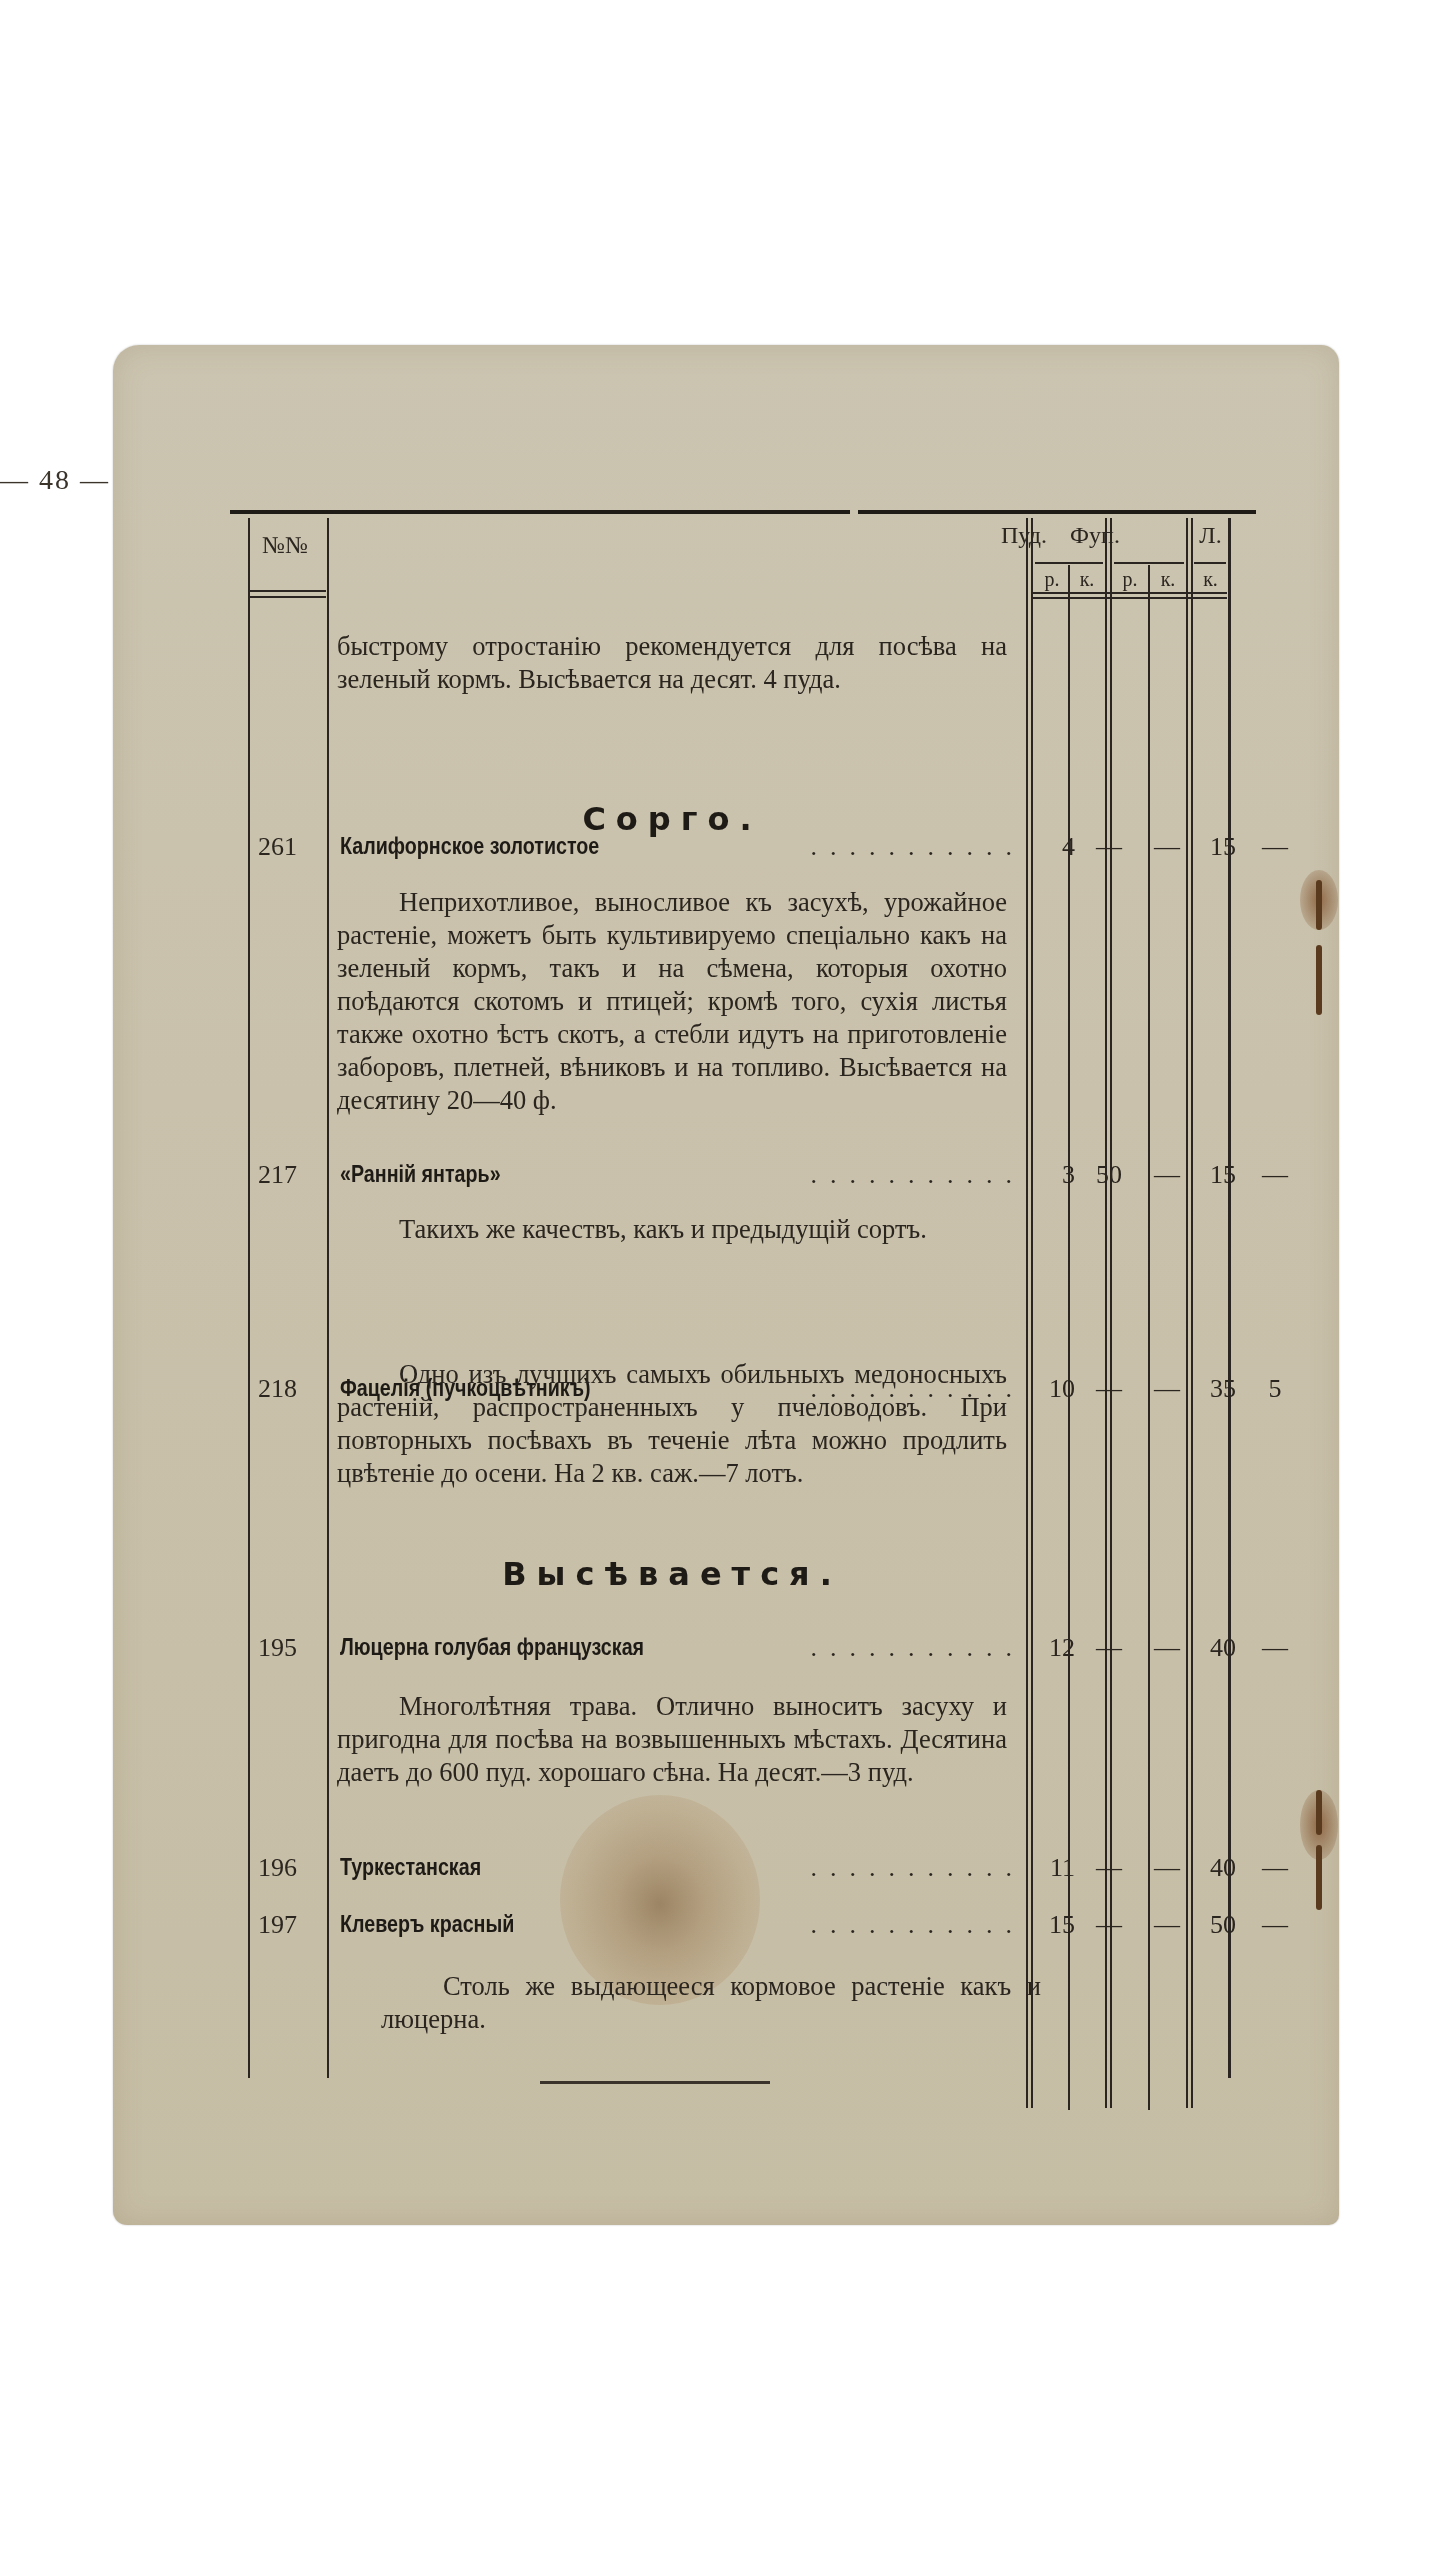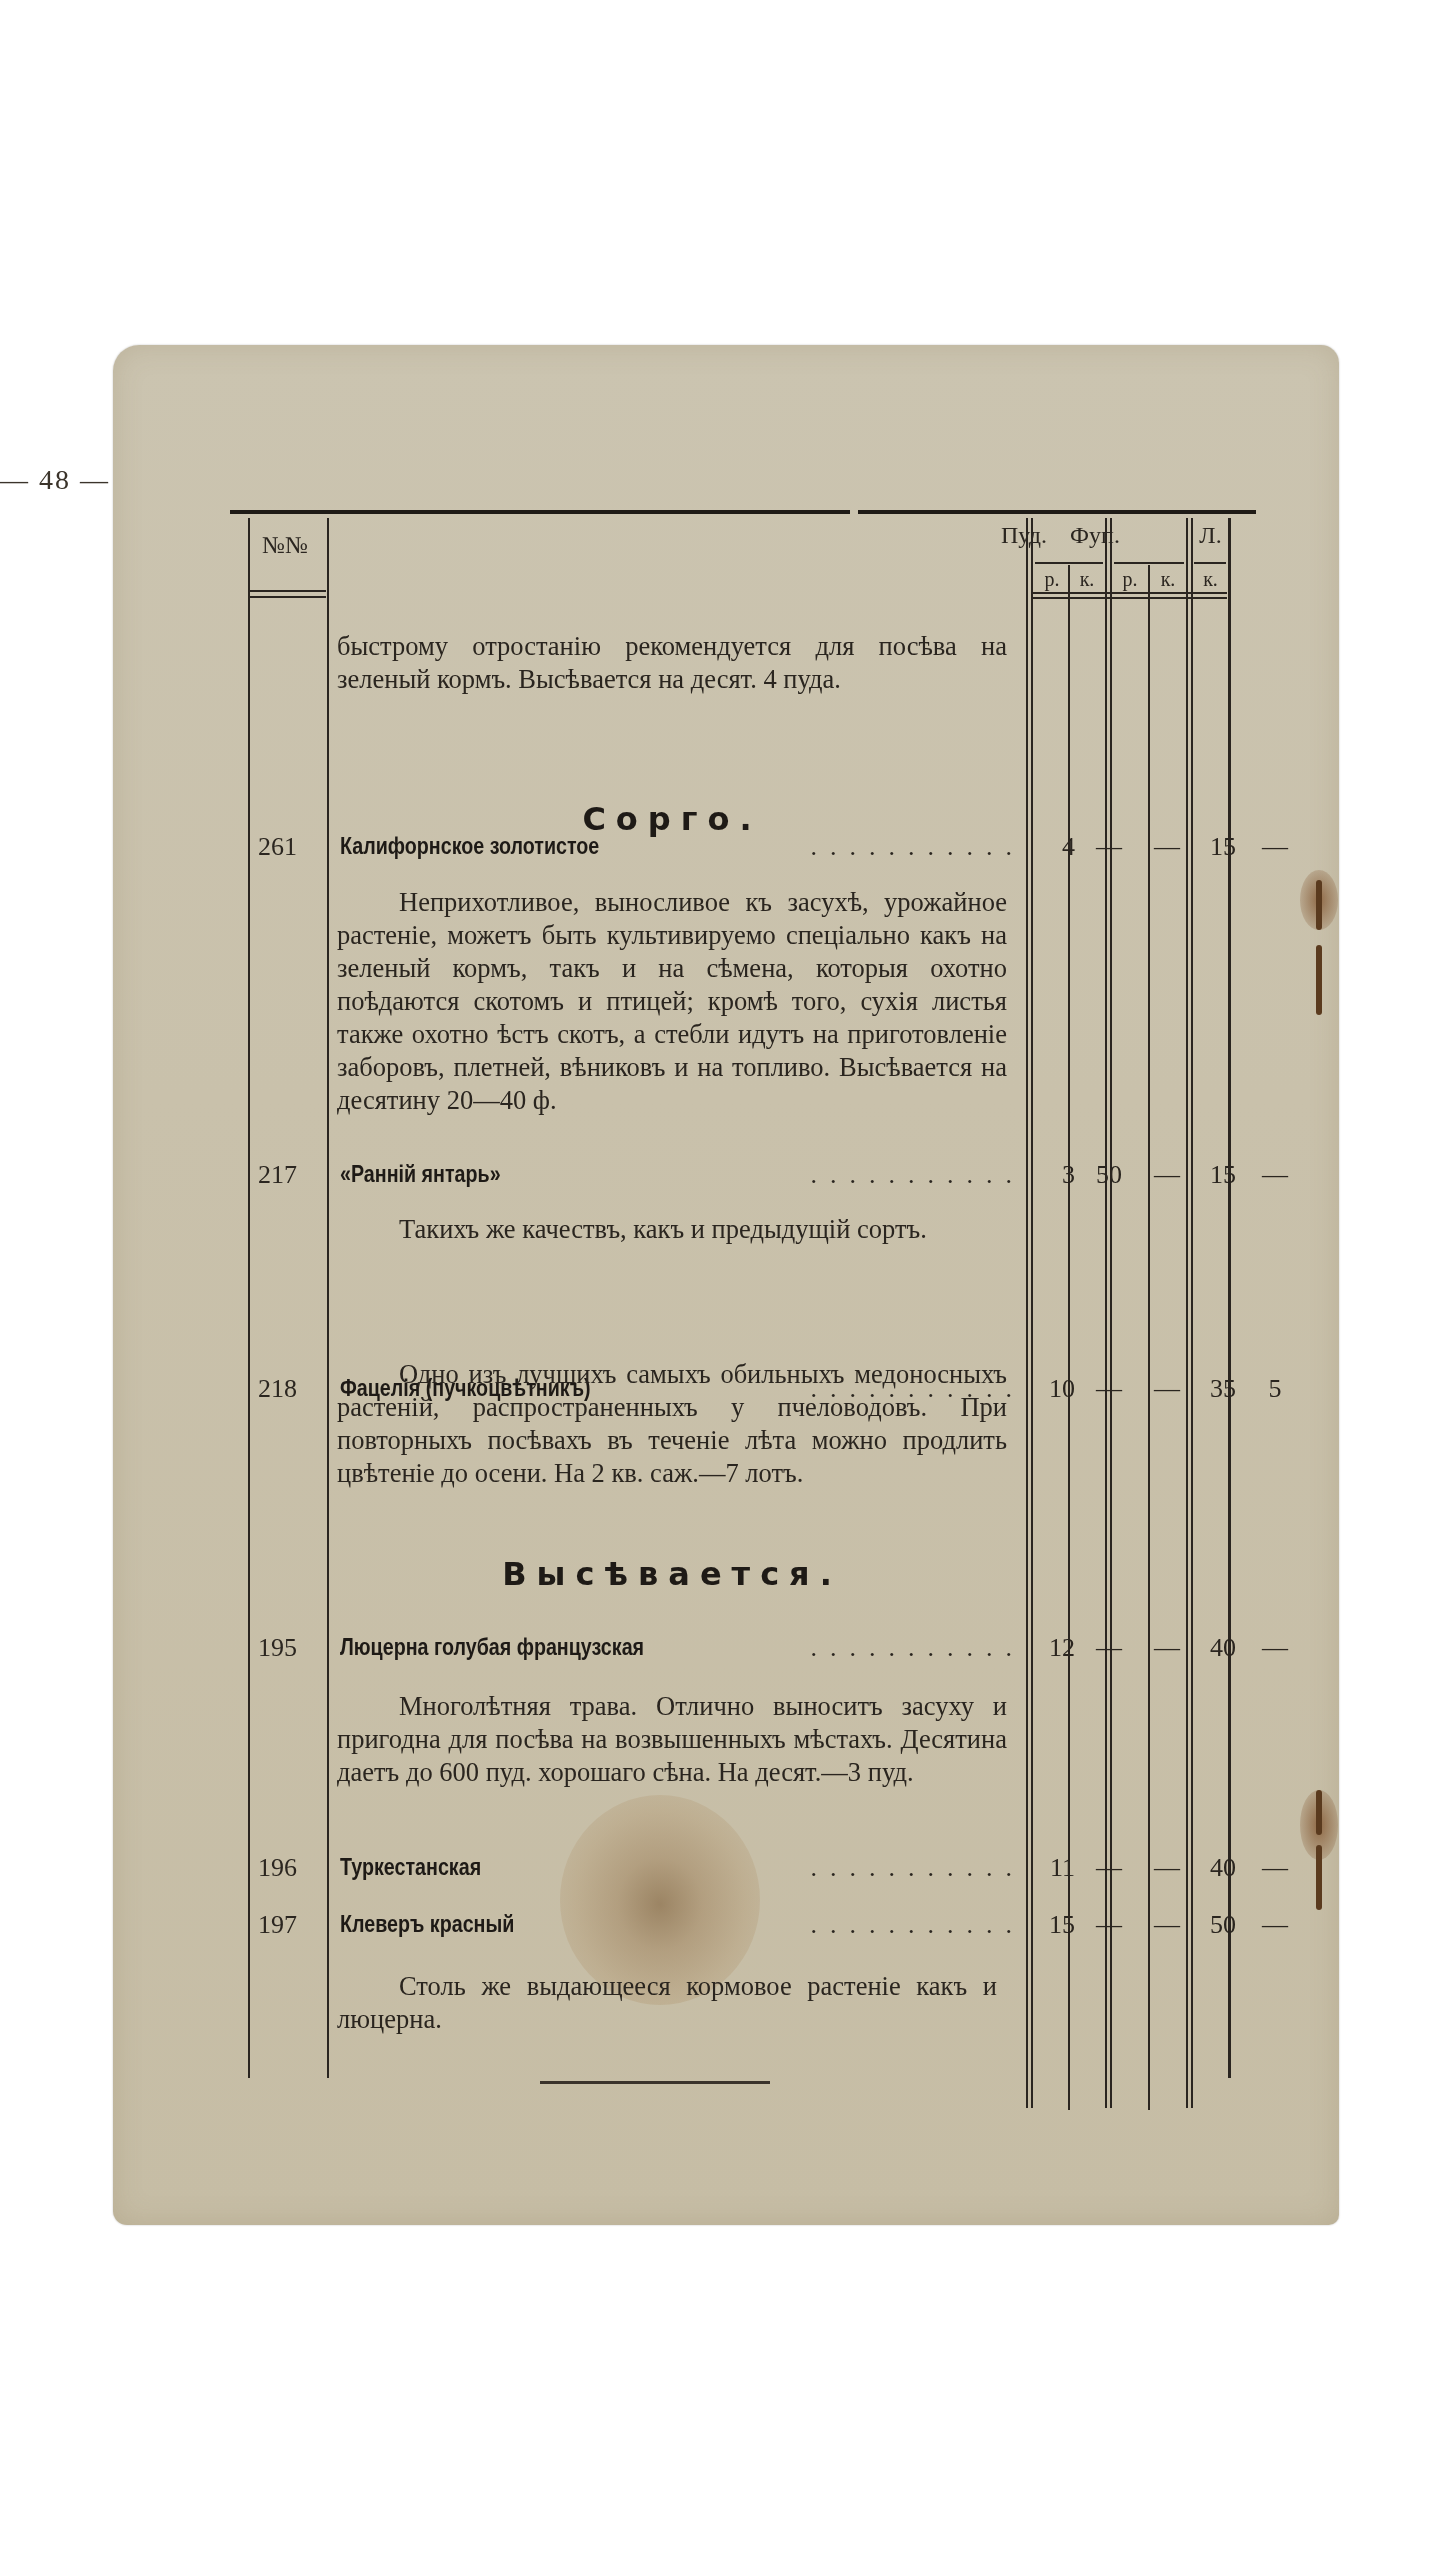--- a/index.html
+++ b/index.html
@@ -155,15 +155,15 @@
 <div class="row" style="top:1910px;">
   <span class="num">197</span>
   <span class="name">Клеверъ красный</span>
   <span class="dots">...........</span>
   <span class="cell c1">15</span>
   <span class="cell c2">—</span>
   <span class="cell c3">—</span>
   <span class="cell c4">50</span>
   <span class="cell c5">—</span>
 </div>
-<div class="desc" style="top:1970px;text-indent:62px;width:660px;">Столь же выдающееся кормовое растеніе какъ и люцерна.</div>
+<div class="desc" style="top:1970px;text-indent:62px;width:660px;margin-left:44px;">Столь же выдающееся кормовое растеніе какъ и люцерна.</div>
 
 <div class="endrule"></div>
 
 </body></html>

